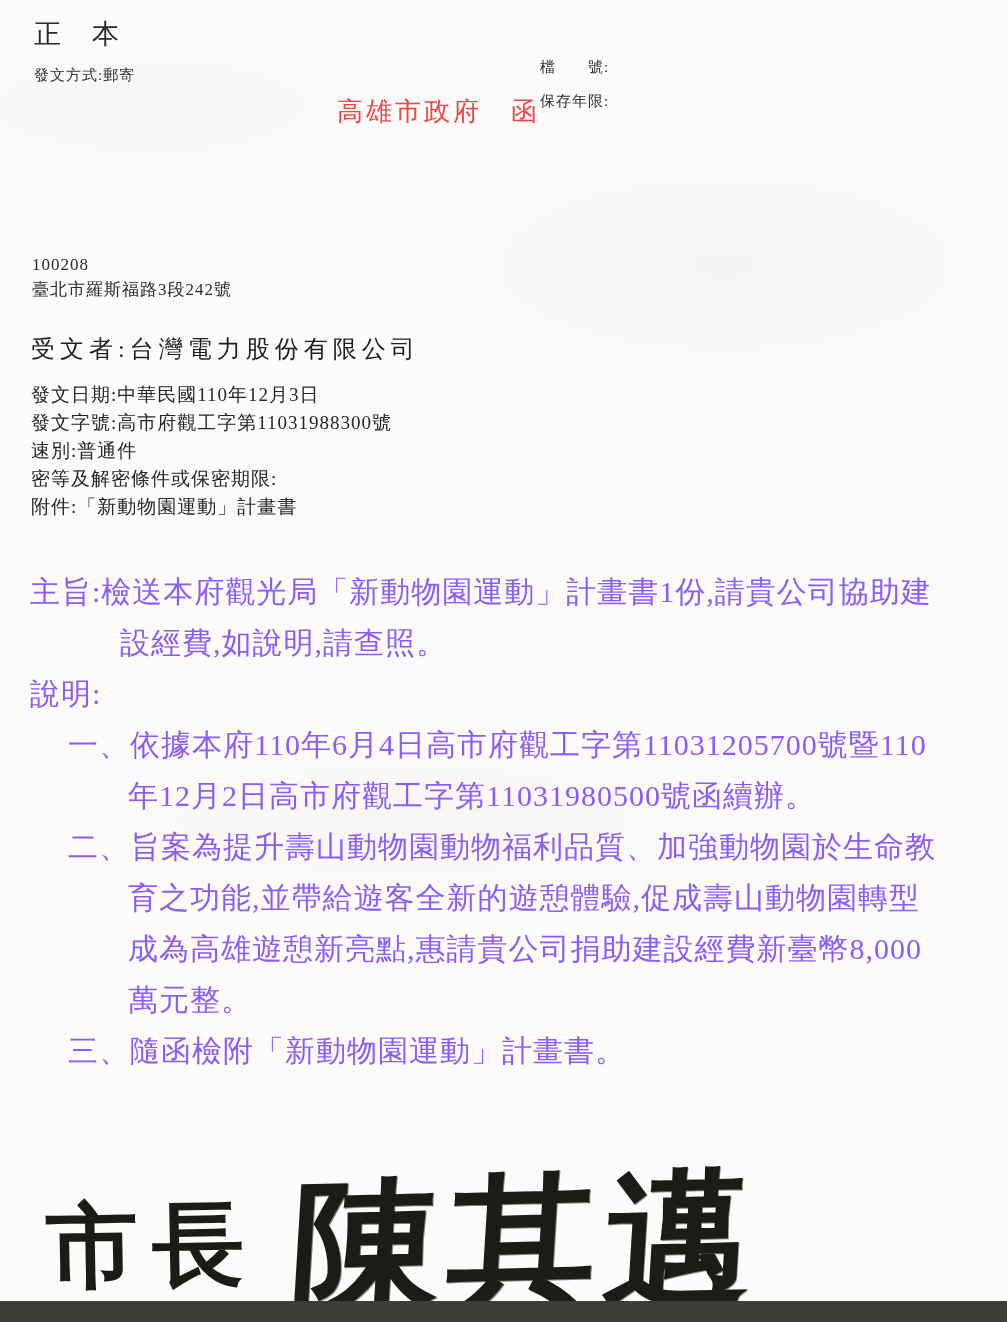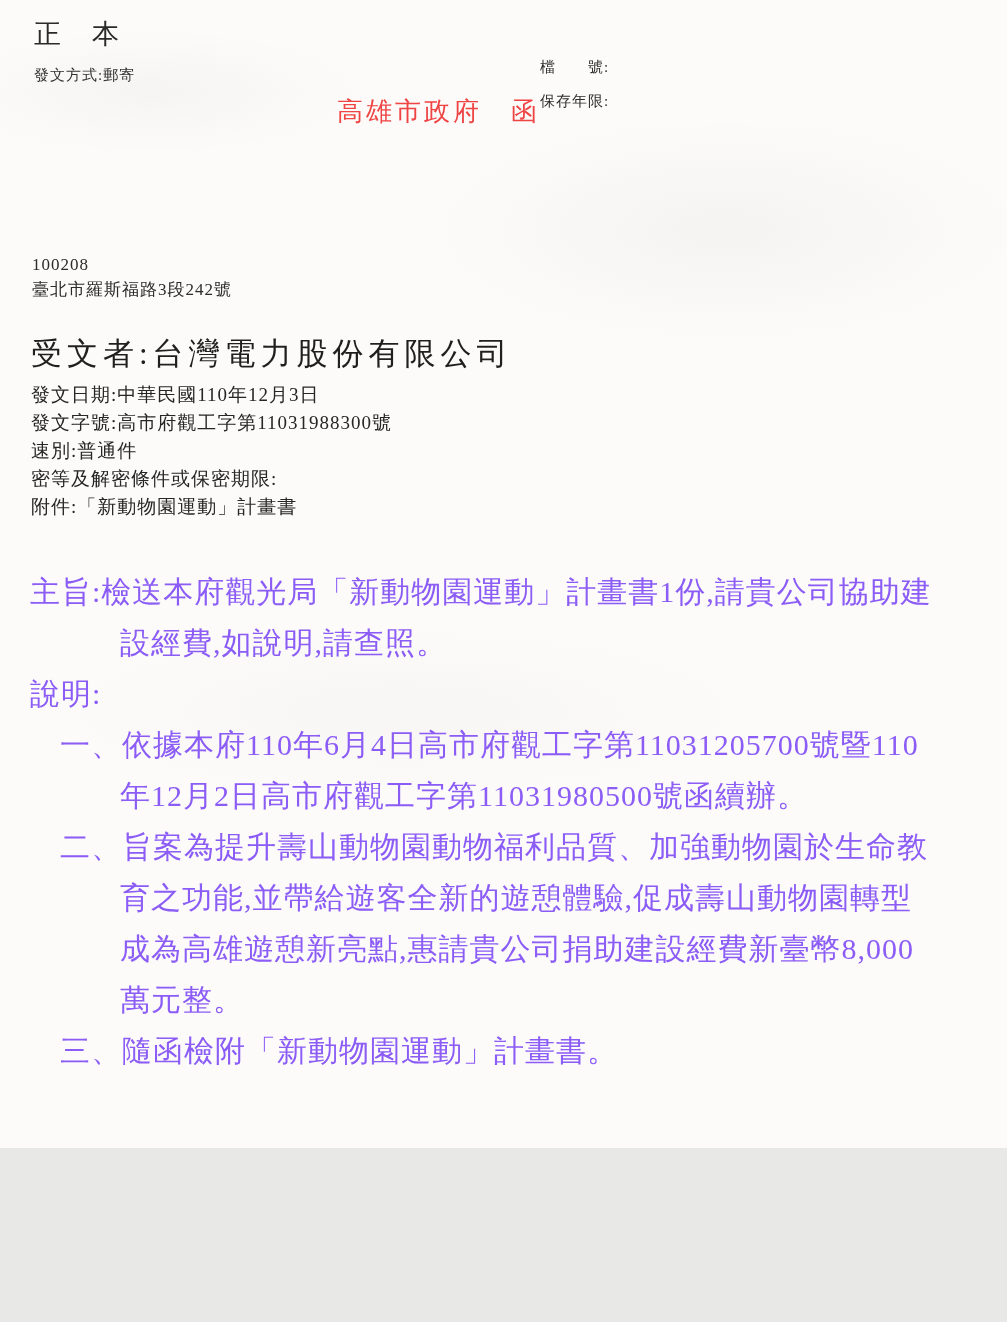--- a/index.html
+++ b/index.html
@@ -2,21 +2,21 @@
 <html><head>
 <meta charset="utf-8">
 <style>
   * { margin: 0; padding: 0; box-sizing: border-box; }
   html, body { background: #e8e8e6; }
   body { font-family: "Liberation Serif", "DejaVu Serif", serif; }
 
   .page {
     position: relative;
     width: 1007px;
-    height: 1148px;
+    height: 1322px;
     margin: 0 auto;
     background: #fcfbf9;
     color: #242424;
     overflow: hidden;
   }
   
   .page::before {
     content: "";
     position: absolute; inset: 0;
     background:
@@ -51,38 +51,38 @@
   }
   .sender-contact .indent2 { padding-left: 46px; }
 
   .recipient-addr {
     position: absolute; left: 32px; top: 252px;
     font-size: 17px; line-height: 25px; color: #2b2b2b;
     letter-spacing: 1px;
   }
   .recipient-line {
     position: absolute; left: 31px; top: 333px;
-    font-size: 31px; letter-spacing: 5px; color: #1f1f1f;
+    font-size: 24px; letter-spacing: 5px; color: #1f1f1f;
   }
 
   .meta-block {
     position: absolute; left: 31px; top: 381px;
     font-size: 19px; line-height: 28px; color: #262626;
     letter-spacing: 1px;
   }
 
   .main-body {
     position: absolute; left: 30px; top: 566px;
     width: 912px;
     font-size: 30px; line-height: 51px; color: #8b5cf6;
     letter-spacing: 1px;
   }
   .subject { padding-left: 3em; text-indent: -3em; }
   .explain-label { margin-top: 0; }
-  .item { margin-left: 30px; padding-left: 2em; text-indent: -2em; }
+  .item { margin-left: 38px; padding-left: 2em; text-indent: -2em; }
 
   .distribution {
     position: absolute; left: 29px; top: 1046px;
     font-size: 18px; line-height: 29px; color: #262626;
     letter-spacing: 1px;
   }
 
   .signature {
     position: absolute; left: 46px; top: 1146px;
     display: flex; align-items: center;

